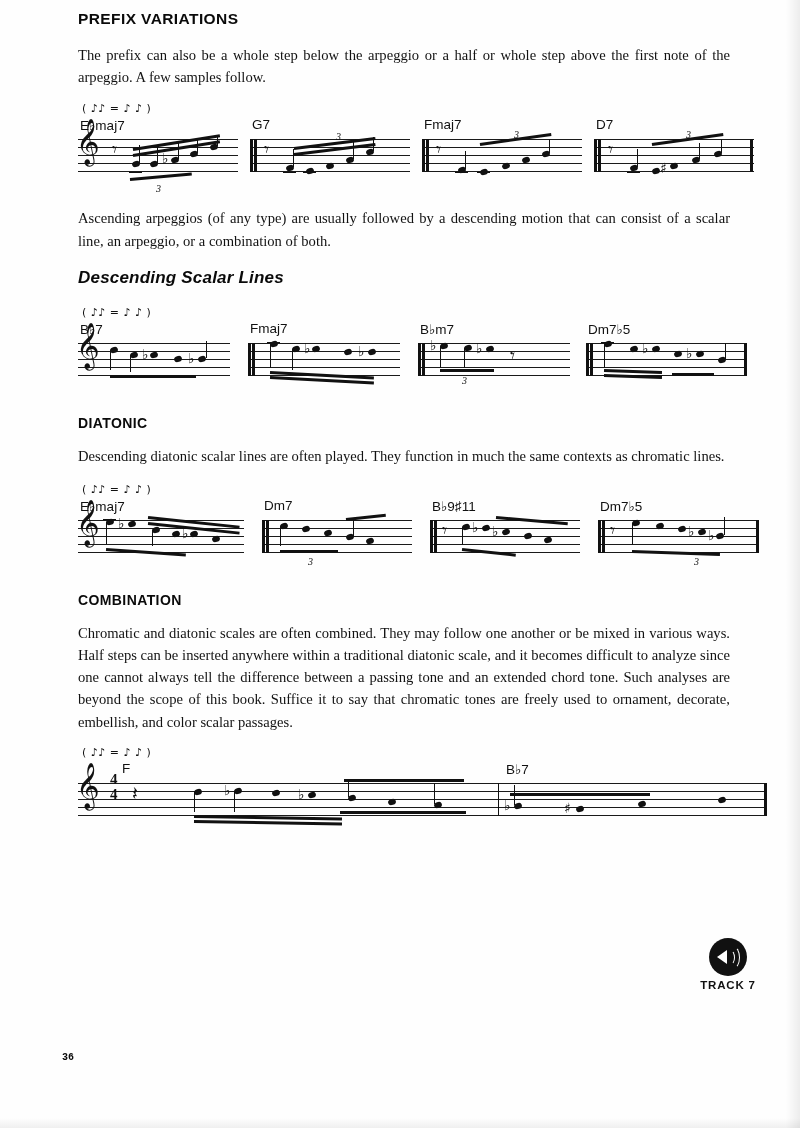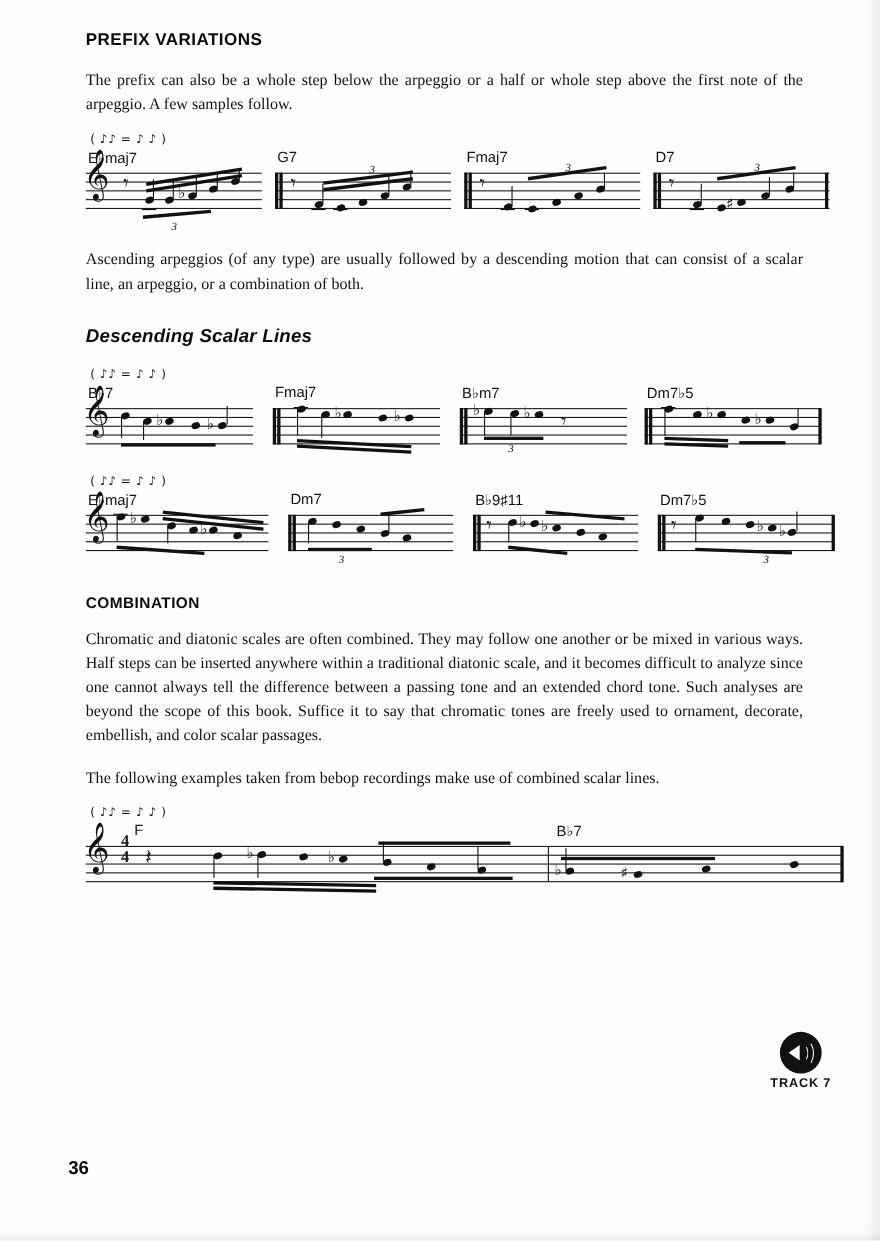--- a/index.html
+++ b/index.html
@@ -28,21 +28,21 @@
     position: absolute;
     left: 0; bottom: 0;
     width: 800px; height: 10px;
     background: linear-gradient(to bottom, rgba(0,0,0,0.0), rgba(0,0,0,0.06));
     pointer-events: none;
   }
 
   .content {
     position: absolute;
     left: 78px;
-    top: 28px;
+    top: 10px;
     width: 652px;
   }
 
   h2.section-head {
     font-family: "Liberation Sans", sans-serif;
     font-weight: bold;
     font-size: 15.5px;
     letter-spacing: 0.4px;
     margin: 0 0 16px 0;
     color: #0a0a0a;
@@ -251,23 +251,23 @@
     font-weight: bold;
     font-size: 11.5px;
     letter-spacing: 0.8px;
     color: #111;
   }
 
   .page-number {
     position: absolute;
     left: 62px;
     top: 1052px;
-    font-family: Liberation Sans, sans-serif;
+    font-family: Liberation Mono, monospace;
     font-weight: bold;
-    font-size: 17px;
+    font-size: 10px;
     color: #0a0a0a;
   }
 </style>
 </head>
 <body>
 
 <div class="page">
   <div class="scan-edge-right"></div>
   <div class="scan-edge-bottom"></div>
 
@@ -383,21 +383,21 @@
           <div class="stem" style="left:127px; top:8px; height:14px;"></div>
           <div class="beam" style="left:58px; top:12px; width:72px; transform:rotate(-8deg);"></div>
           <span class="triplet" style="left:92px; top:-2px;">3</span>
           <div class="barline thick" style="left:156px;"></div>
         </div>
       </div>
     </div>
 
     <p class="body-text" style="margin-top:24px;">Ascending arpeggios (of any type) are usually followed by a descending motion that can consist of a scalar line, an arpeggio, or a combination of both.</p>
 
-    <h3 class="sub-head-italic" style="margin-top:26px;">Descending Scalar Lines</h3>
+    <h3 class="sub-head-italic" style="margin-top:16px;">Descending Scalar Lines</h3>
 
 
 
 
     <div class="music-block" style="margin-top:18px;">
       <div class="swing-mark">( ♪♪ = ♪  ♪ )</div>
       <div class="systems">
 
         <div class="measure" style="left:8px; width:152px;">
           <span class="chord-label">B♭7</span>
@@ -490,21 +490,23 @@
           <div class="nh" style="left:132px; top:22px;"></div>
           <div class="stem" style="left:139px; top:8px; height:16px;"></div>
           <div class="beam" style="left:18px; top:34px; width:58px; transform:rotate(2deg);"></div>
           <div class="beam" style="left:18px; top:39px; width:58px; transform:rotate(2deg);"></div>
           <div class="beam" style="left:86px; top:38px; width:42px;"></div>
           <div class="barline thick" style="left:158px;"></div>
         </div>
       </div>
     </div>
 
-
+    <h4 class="minor-head" style="margin-top:28px;">DIATONIC</h4>
+
+    <p class="body-text">Descending diatonic scalar lines are often played. They function in much the same contexts as chromatic lines.</p>
 
     <div class="music-block" style="margin-top:16px;">
       <div class="swing-mark">( ♪♪ = ♪  ♪ )</div>
       <div class="systems">
 
         <div class="measure" style="left:8px; width:166px;">
           <span class="chord-label">E♭maj7</span>
           <div class="staff" style="width:166px;">
             <div class="ln"></div>
               <div class="ln"></div>
@@ -598,21 +600,20 @@
           <span class="triplet" style="left:96px; top:44px;">3</span>
           <div class="barline thick" style="left:158px;"></div>
         </div>
       </div>
     </div>
 
     <h4 class="minor-head" style="margin-top:28px;">COMBINATION</h4>
 
     <p class="body-text">Chromatic and diatonic scales are often combined. They may follow one another or be mixed in various ways. Half steps can be inserted anywhere within a traditional diatonic scale, and it becomes difficult to analyze since one cannot always tell the difference between a passing tone and an extended chord tone. Such analyses are beyond the scope of this book. Suffice it to say that chromatic tones are freely used to ornament, decorate, embellish, and color scalar passages.</p>
 
-    <p class="body-text" style="margin-top:16px;">The following examples taken from bebop recordings make use of combined scalar lines.</p>
 
 
     <div class="music-block" style="margin-top:10px;">
       <div class="swing-mark">( ♪♪ = ♪  ♪ )</div>
       <div class="systems" style="height:70px;">
 
         <div class="measure" style="left:8px; width:688px;">
           <span class="chord-label" style="left:44px;">F</span>
           <div class="staff" style="width:688px;">
             <div class="ln"></div>

